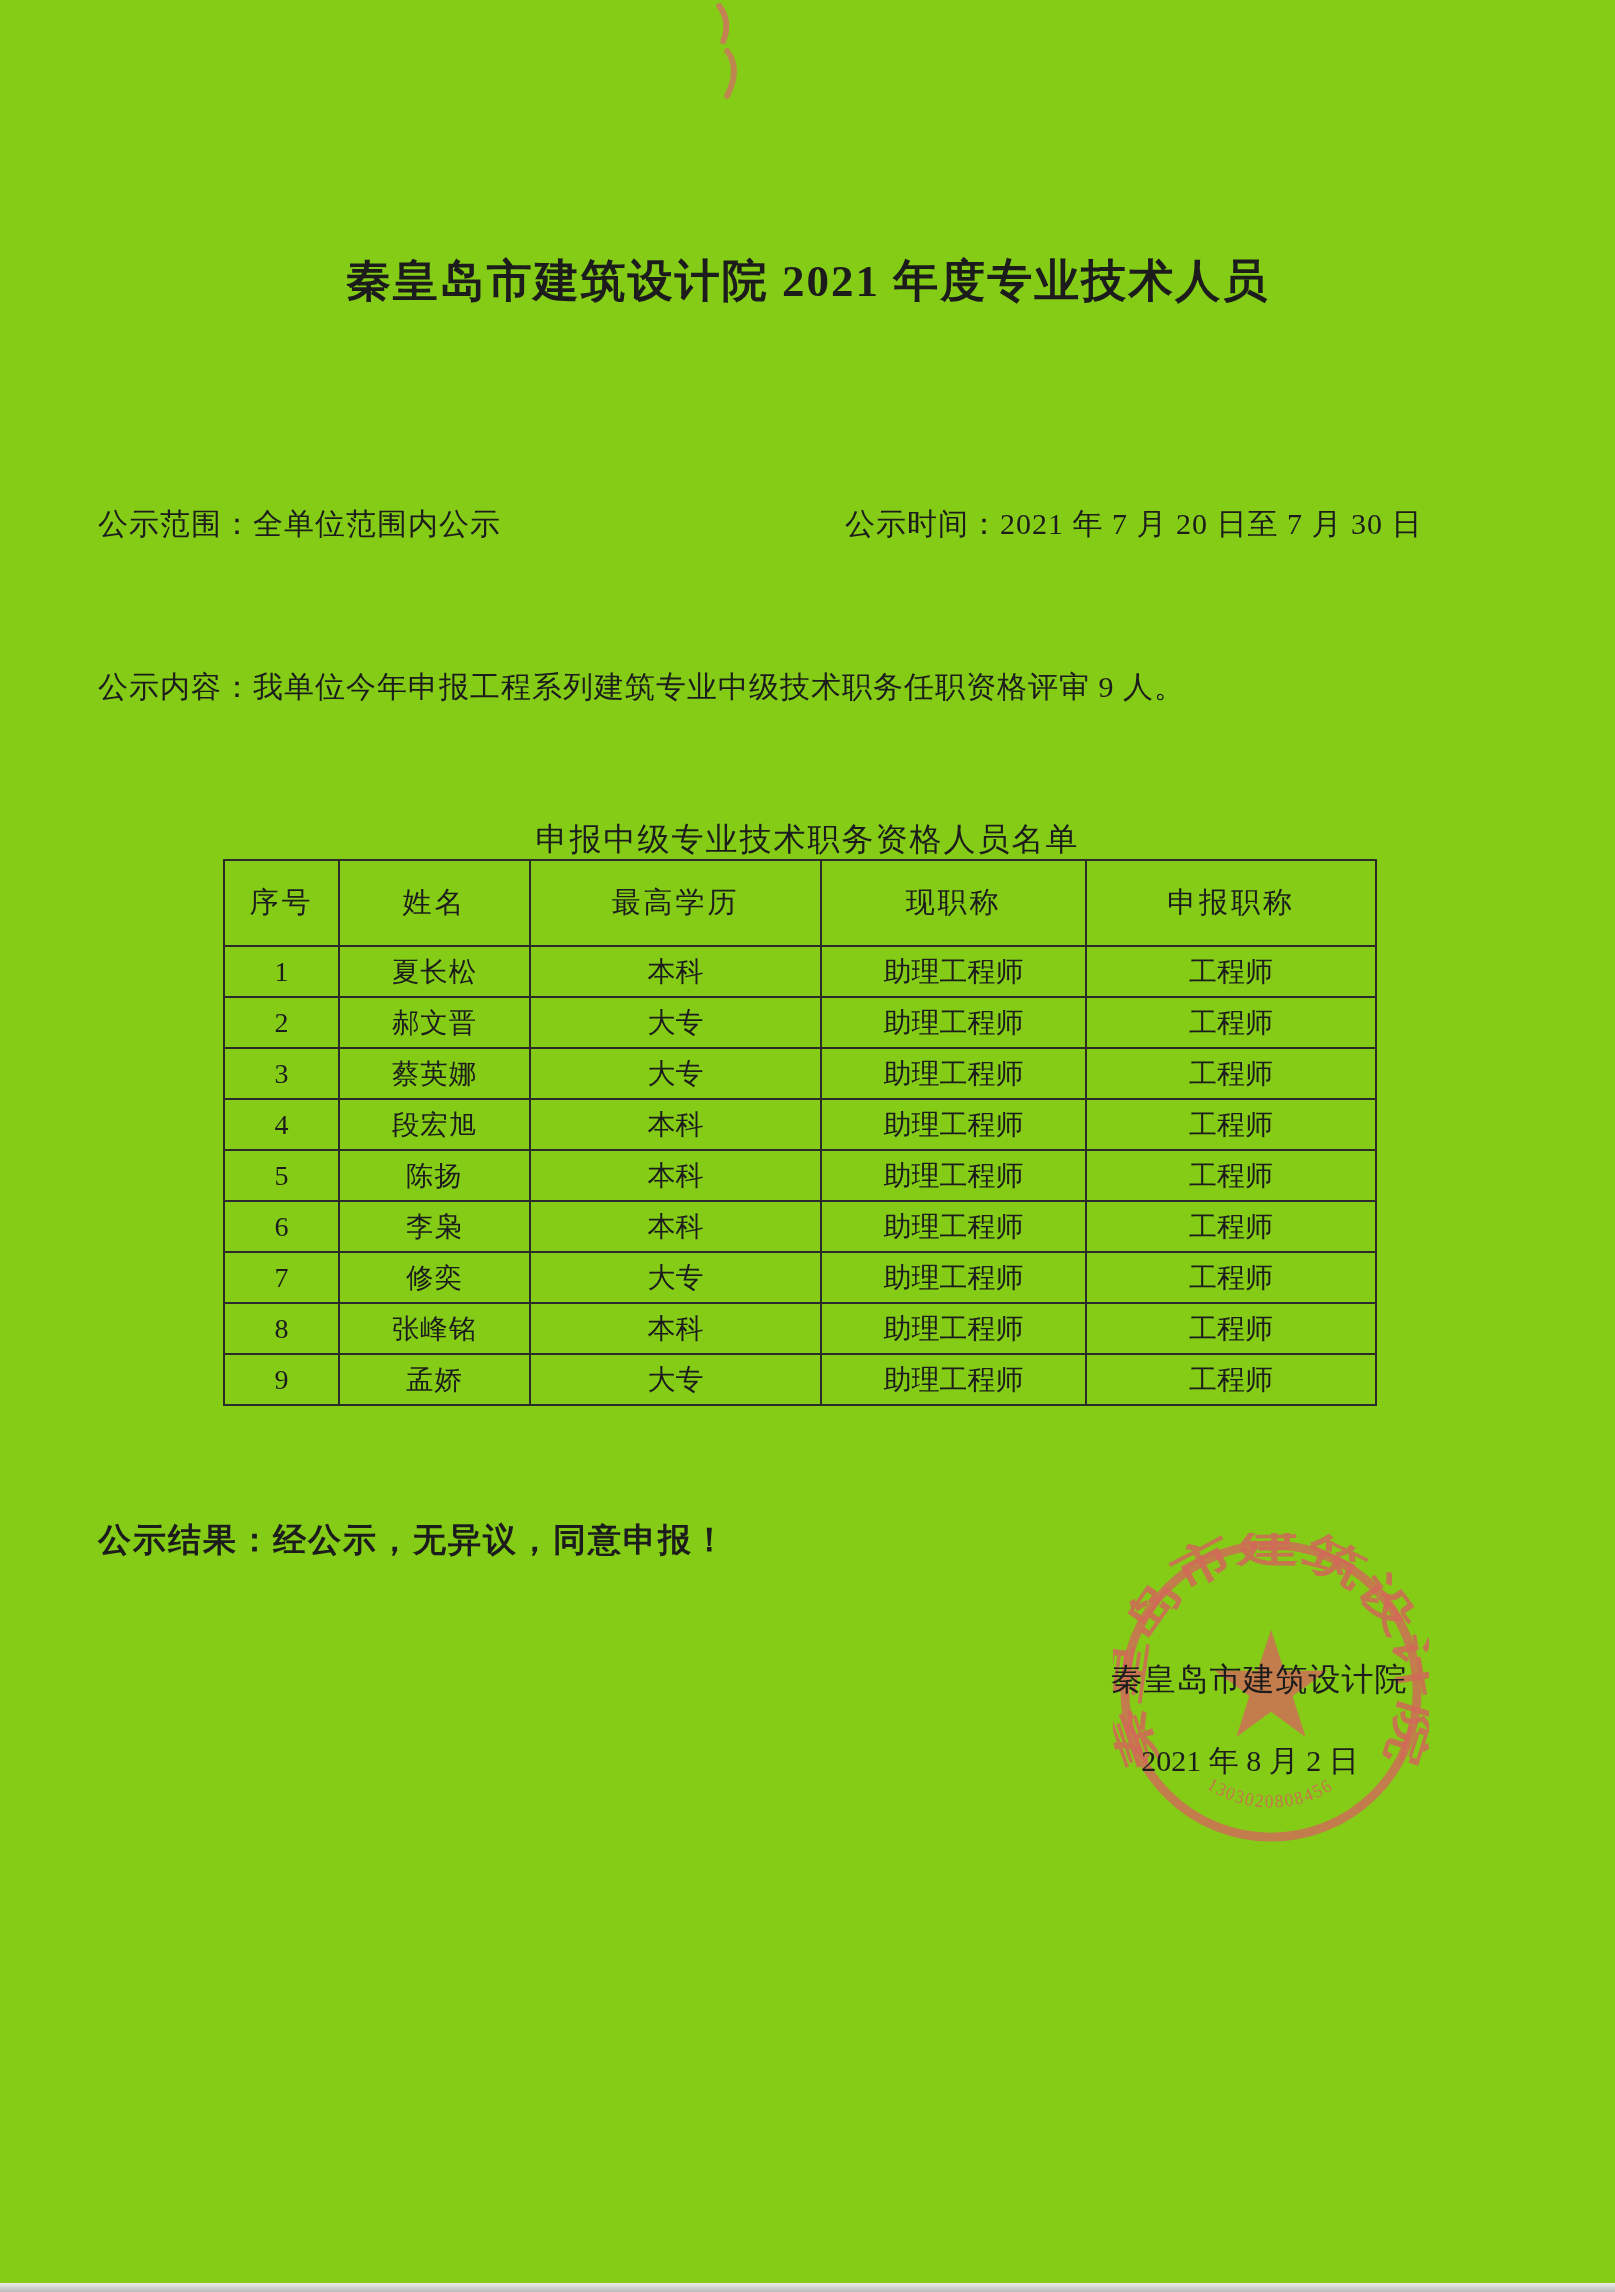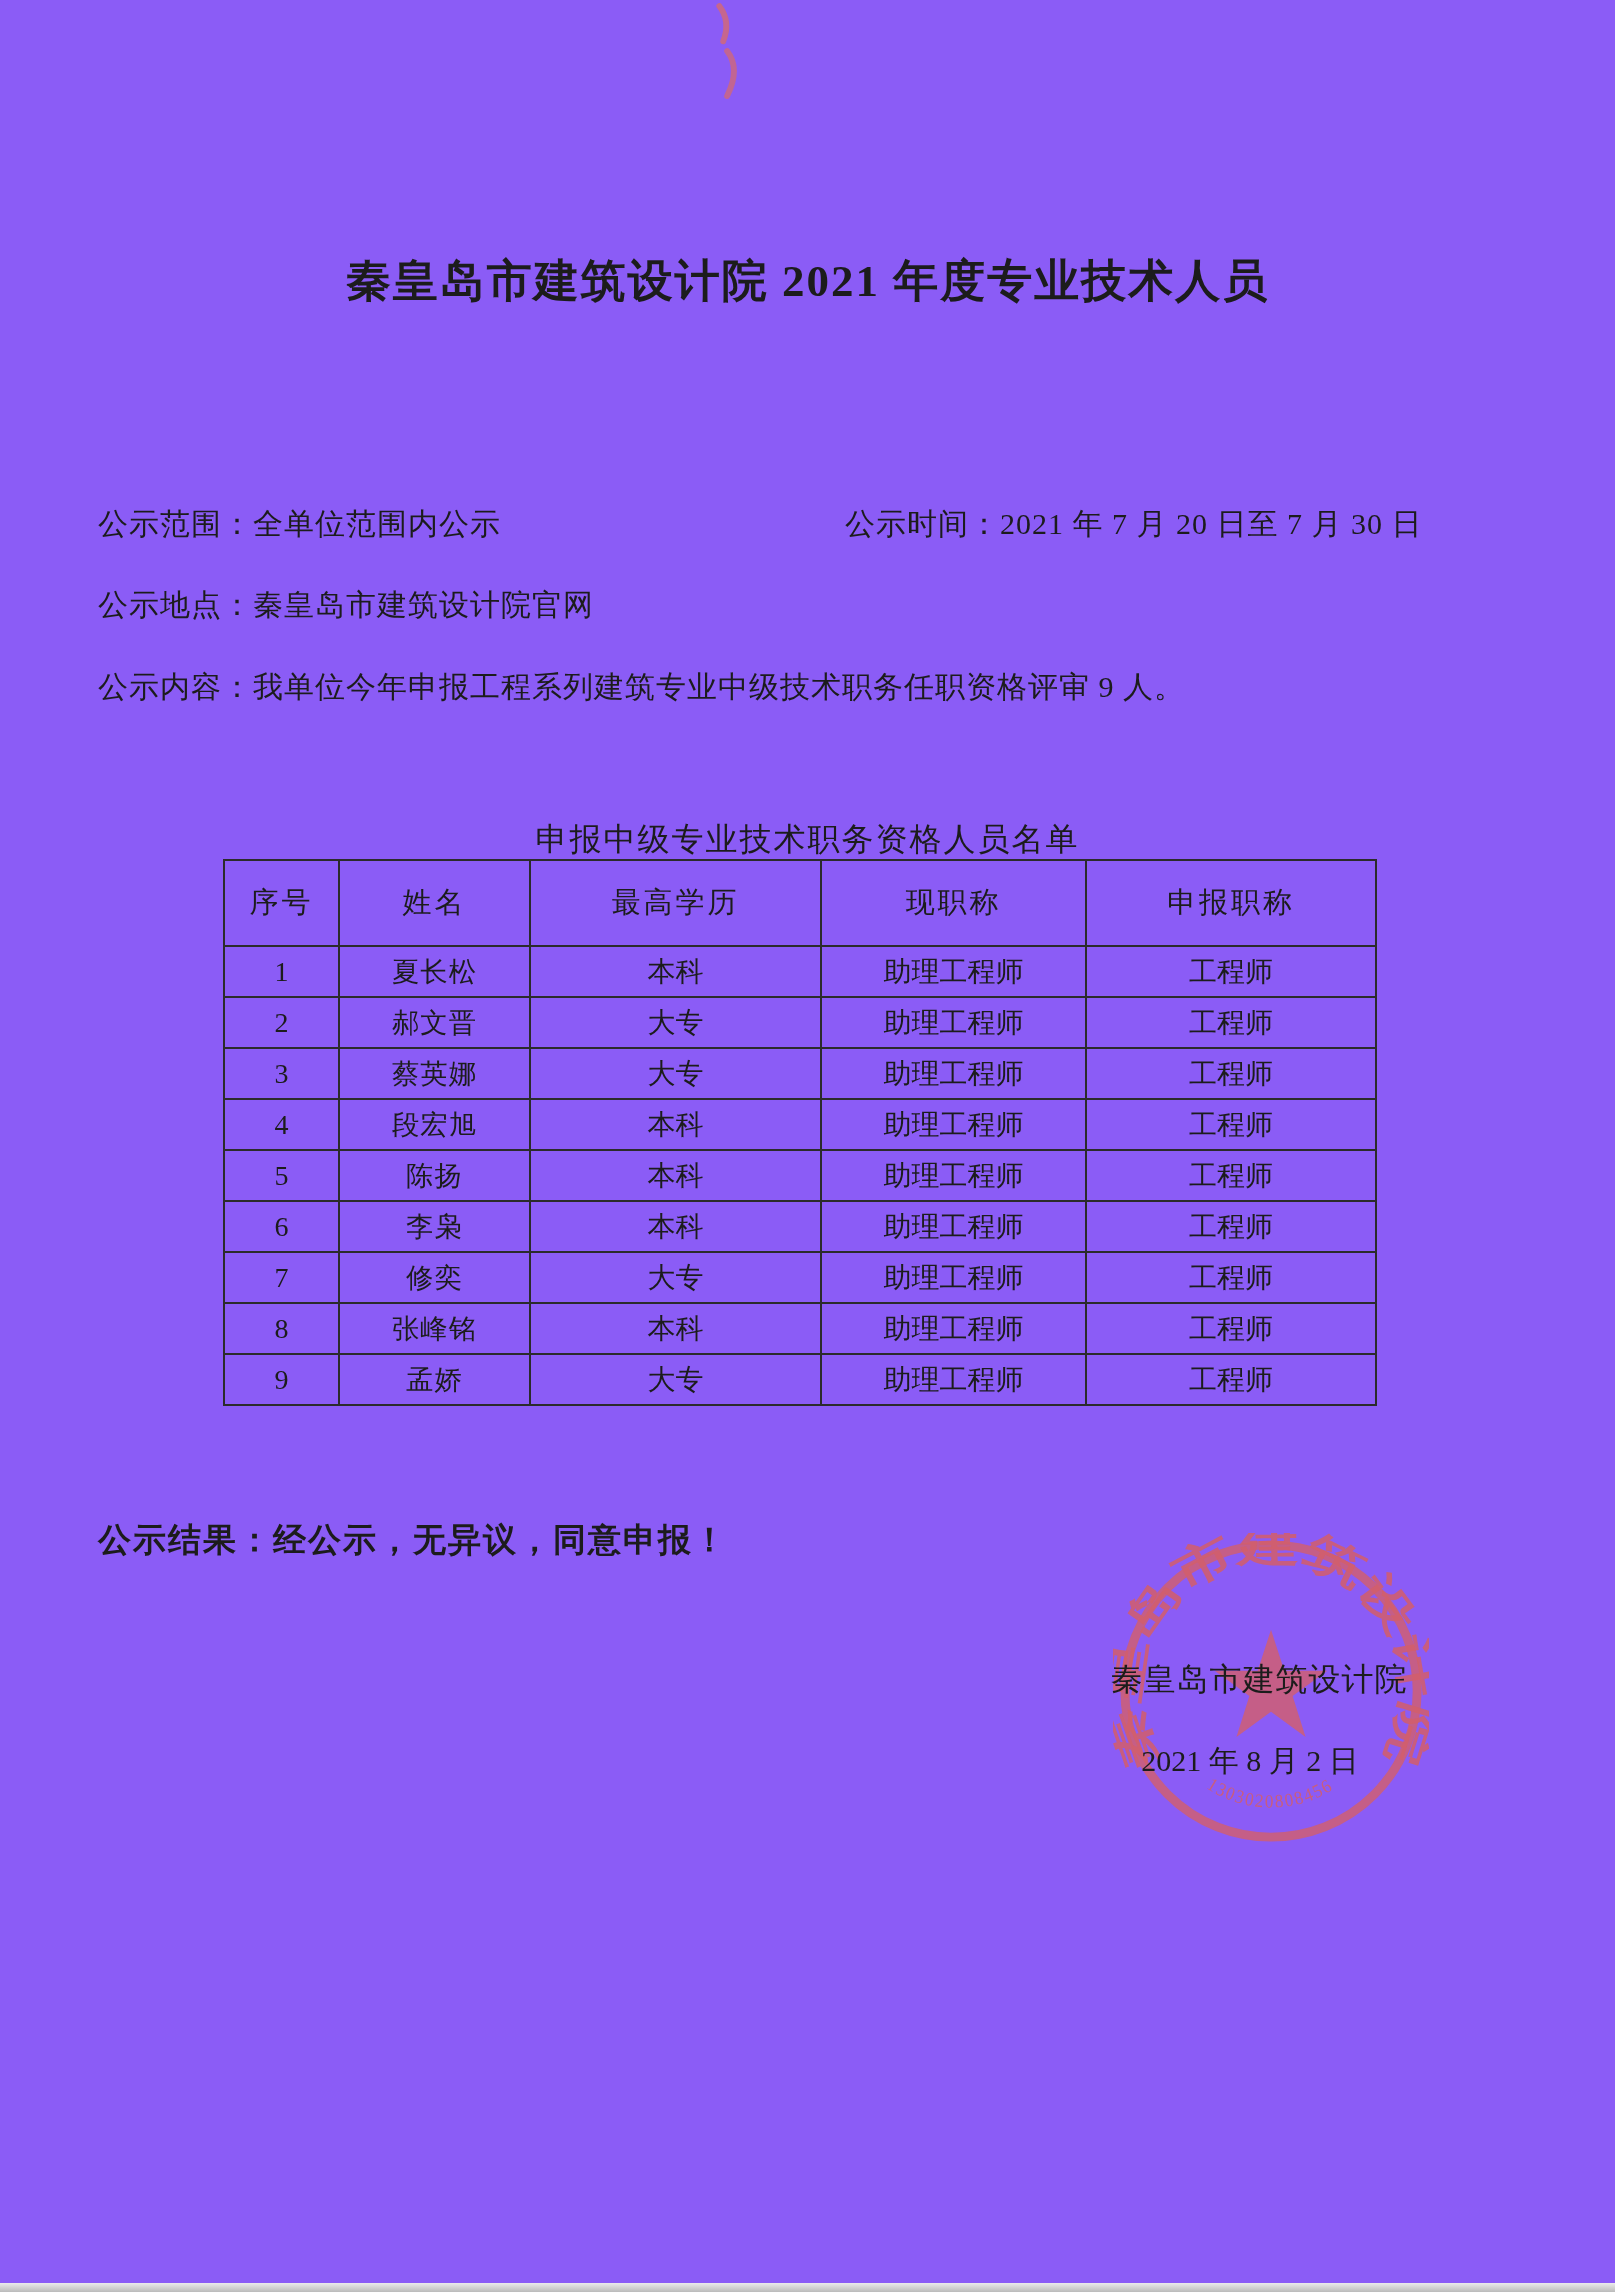--- a/index.html
+++ b/index.html
@@ -1,20 +1,20 @@
 <!DOCTYPE html>
 <html><head>
 <meta charset="utf-8">
 <style>
   html,body { margin:0; padding:0; background:#9a9a9a; }
   .page {
     position:relative;
     width:1615px; height:2293px;
     margin:0 auto;
-    background:#8b5cf6;
+    background:#84cc16;
     font-family:"Liberation Serif","DejaVu Serif",serif;
     color:#1c1c1c;
     overflow:hidden;
   }
   .title {
     position:absolute; left:0; width:100%;
     text-align:center; font-weight:700;
     font-size:45px; letter-spacing:2px;
   }
   .title.l1 { top:251px; }
@@ -85,21 +85,20 @@
     <path d="M 32 6 q 12 16 4 36" fill="none" stroke="#d96a6a" stroke-width="6" stroke-linecap="round" opacity="0.75"></path>
     <path d="M 40 52 q 14 18 0 46" fill="none" stroke="#d96a6a" stroke-width="6" stroke-linecap="round" opacity="0.7"></path>
   </svg>
 
   <div class="title l1">秦皇岛市建筑设计院 2021 年度专业技术人员</div>
 
   <div class="meta meta-scope"><span>公示范围：</span><span>全单位范围内公示</span></div>
 
   <div class="meta meta-time"><span>公示时间：</span><span>2021 年 7 月 20 日至 7 月 30 日</span></div>
 
-  <div class="meta meta-location"><span>公示地点：</span><span>秦皇岛市建筑设计院官网</span></div>
 
   <div class="meta meta-content"><span>公示内容：</span><span>我单位今年申报工程系列建筑专业中级技术职务任职资格评审 9 人。</span></div>
 
   <div class="table-title">申报中级专业技术职务资格人员名单</div>
 
   <table class="roster">
     <colgroup>
       <col style="width:115px">
         <col style="width:191px">
         <col style="width:291px">

